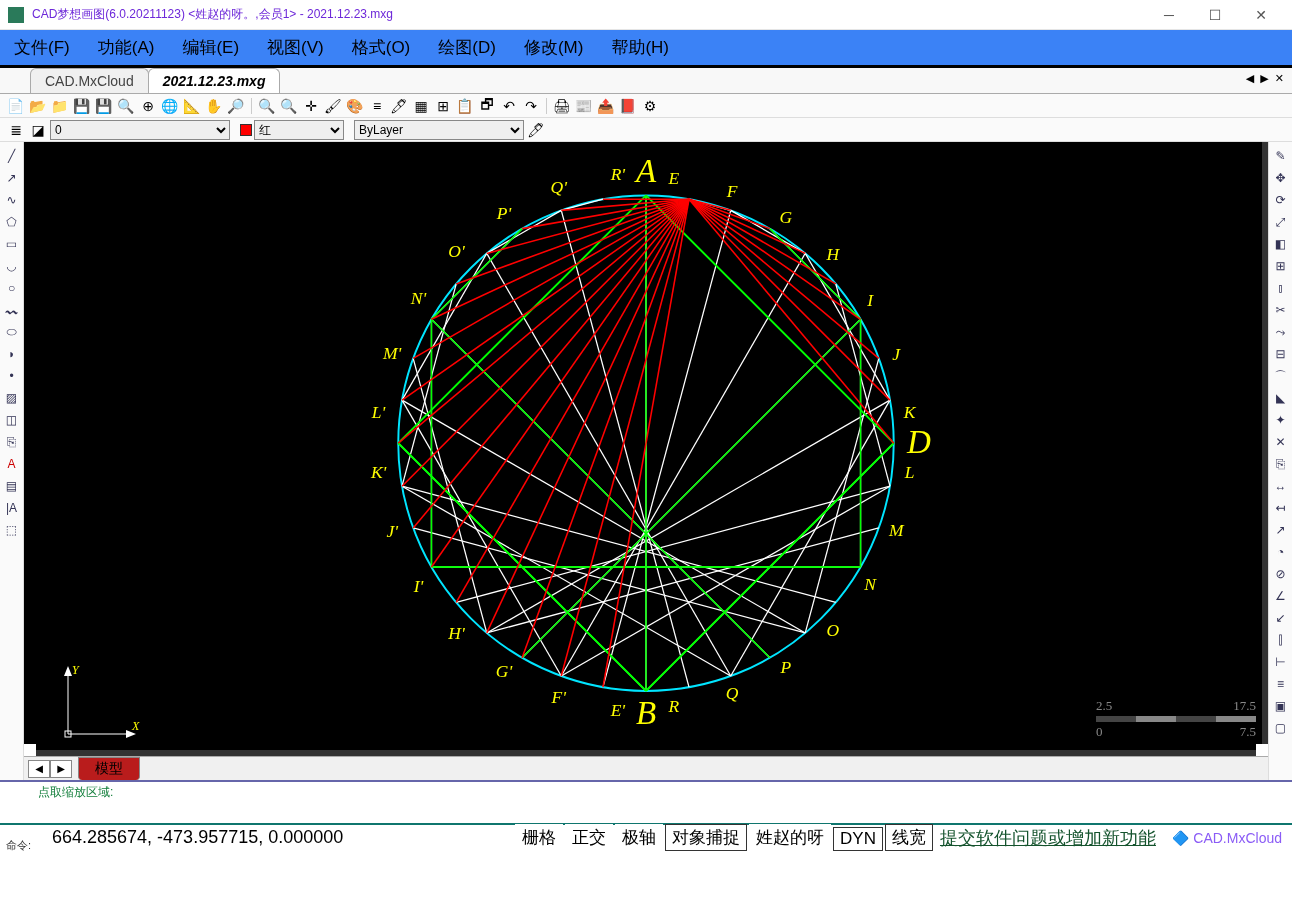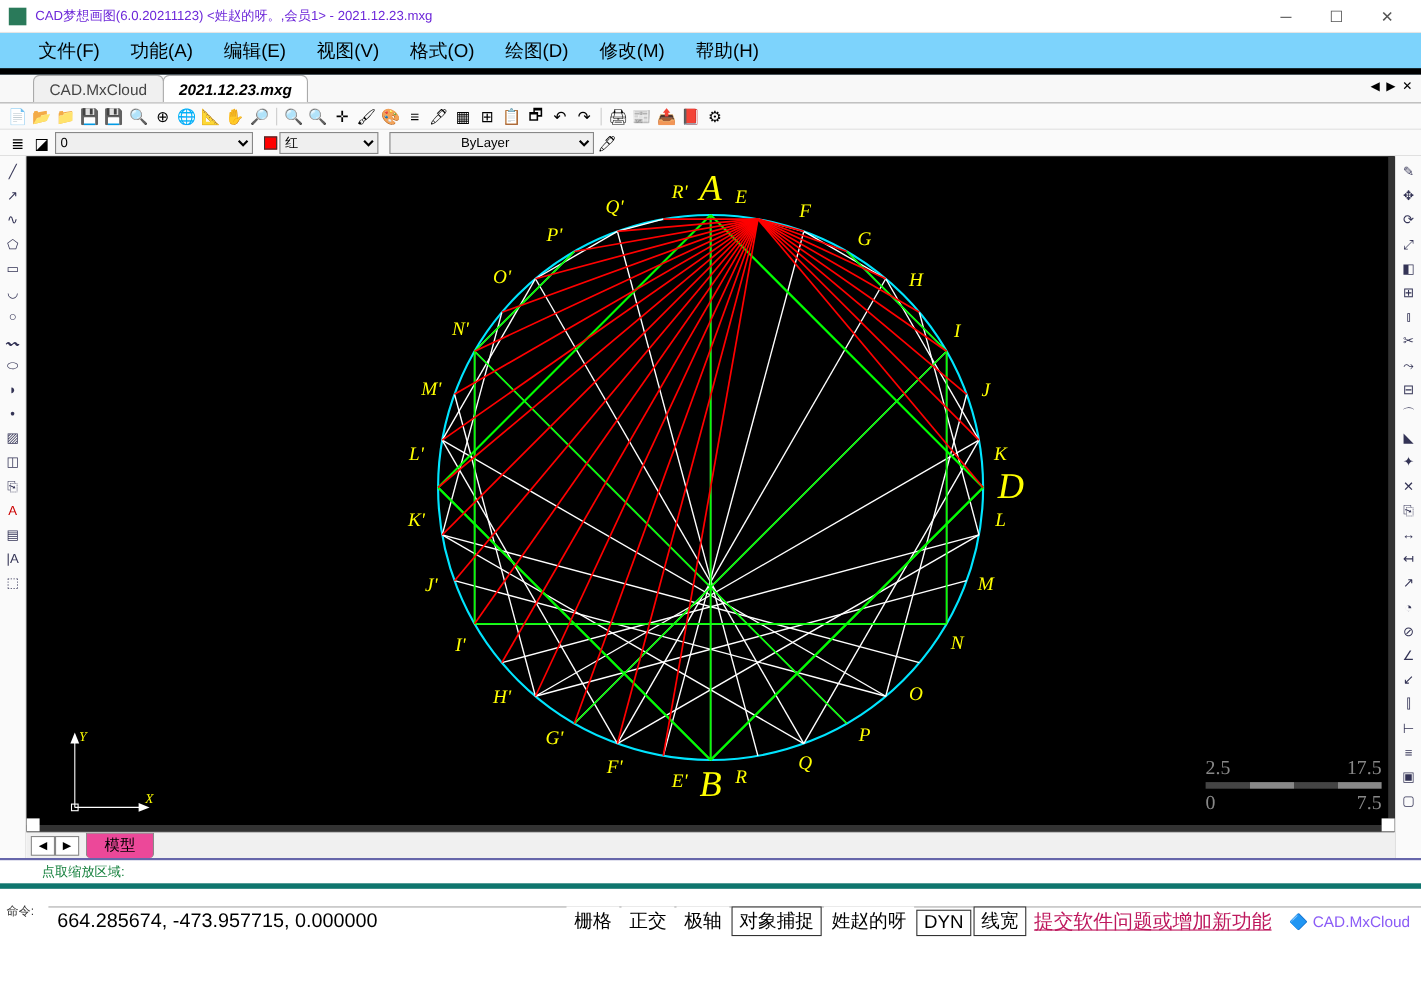--- a/index.html
+++ b/index.html
@@ -5,21 +5,21 @@
 * { margin: 0; padding: 0; box-sizing: border-box; }
 body { font-family: "Microsoft YaHei", Arial, sans-serif; font-size: 12px; background: #fff; overflow: hidden; width: 1292px; height: 912px; }
 
 
 .titlebar { height: 30px; display: flex; align-items: center; padding: 0 8px; background: #fff; border-bottom: 1px solid #e5e5e5; }
 .titlebar .app-icon { width: 16px; height: 16px; background: #2a7a5a; margin-right: 8px; }
 .titlebar .title { flex: 1; color: #6d28d9; font-size: 12px; }
 .titlebar .win-btn { width: 46px; height: 30px; display: flex; align-items: center; justify-content: center; color: #555; font-size: 14px; cursor: pointer; }
 
 
-.menubar { height: 38px; display: flex; align-items: center; padding: 0 21px; background: #7dd3fc; border-bottom: 6px solid #000000; }
+.menubar { height: 38px; display: flex; align-items: center; padding: 0 0; background: #3b82f6; border-bottom: 3px solid #000000; }
 .menubar .menu-item { padding: 4px 14px; font-size: 17px; color: #000; cursor: pointer; }
 
 
 .tabbar { height: 26px; display: flex; align-items: flex-end; padding-left: 30px; background: #f8f8f8; border-bottom: 1px solid #aaa; position:relative;}
 .tabbar .tab { padding: 4px 14px; border: 1px solid #aaa; border-bottom: none; border-radius: 6px 6px 0 0; background: #fff; margin-right: -1px; font-size: 14px; cursor:pointer; }
 .tabbar .tab.inactive { background: #f0f0f0; color: #444;}
 .tabbar .tab.active { font-weight: bold; font-style: italic; background:#fff; position:relative; z-index:2;}
 .tabbar .nav { position:absolute; right:6px; top:4px; display:flex; gap:2px;}
 .tabbar .nav span{ font-size:11px; cursor:pointer; padding:0 2px;}
 
@@ -33,46 +33,46 @@
 
 .main { display: flex; height: 638px; position: relative;}
 .side-toolbar { width: 24px; background: #fafafa; border-right: 1px solid #ddd; display: flex; flex-direction: column; align-items: center; padding-top: 4px; gap: 2px;}
 .side-toolbar.right { border-left:1px solid #ddd; border-right:none;}
 .side-toolbar .tbtn { width: 20px; height: 20px; display: flex; align-items: center; justify-content: center; cursor: pointer; font-size: 12px; color:#335;}
 .canvas-wrap { flex: 1; display: flex; flex-direction: column; background:#fff;}
 .canvas { flex: 1; background: #000; position: relative; overflow: hidden;}
 
 
 .axis-indicator { position: absolute; left: 36px; bottom: 10px; color: #fff; font-family: 'Times New Roman', serif; font-style: italic; }
-.scale-bar { position: absolute; right: 12px; bottom: 16px; color: #888; font-size: 18px; text-align:right; font-family:'Times New Roman',serif;}
+.scale-bar { position: absolute; right: 12px; bottom: 16px; color: #888; font-size: 13px; text-align:right; font-family:'Times New Roman',serif;}
 .scale-bar .bar { width: 160px; height: 6px; background: linear-gradient(to right,#444 0 25%,#888 25% 50%,#444 50% 75%,#888 75% 100%); margin:2px 0;}
 .canvas .corner { position:absolute; width:12px; height:12px; background:#fff;}
 .canvas .corner.bl{ left:0; bottom:0;}
 .canvas .corner.br{ right:0; bottom:0;}
 .canvas .side-scroll { position:absolute; right:0; top:0; bottom:12px; width:6px; background:#333;}
 .canvas .bot-scroll { position:absolute; left:0; right:12px; bottom:0; height:6px; background:#333;}
 
 
 
 .modeltab { height: 24px; display: flex; align-items: center; border-top:1px solid #aaa; background:#f0f0f0; padding-left:4px;}
 .modeltab .arrow { width:22px; height:18px; border:1px solid #888; display:flex; align-items:center; justify-content:center; background:#fff; cursor:pointer; font-size:10px;}
-.modeltab .mtab { padding: 2px 16px; border:1px solid #888; border-bottom:none; border-radius:0 0 4px 4px; margin-left:6px; background:#ec4899; font-size:14px;}
+.modeltab .mtab { padding: 2px 16px; border:1px solid #888; border-bottom:none; border-radius:0 0 4px 4px; margin-left:6px; background:#b91c1c; font-size:14px;}
 
 
 .cmdarea { height: 44px; border-top: 2px solid #66a; background: #fff; display:flex; flex-direction:column;}
 .cmdarea .log { flex:1; padding:2px 6px; font-size:12px; color:#15803d;margin-left:32px;}
-.cmdarea .prompt { padding:13px 6px; font-size:11px; color:#333; display:flex; align-items:center; border-top:5px solid #0f766e;}
+.cmdarea .prompt { padding:13px 6px; font-size:11px; color:#333; display:flex; align-items:center; border-top:2px solid #0f766e;margin-top:20px;}
 
 
 .statusbar { height: 26px; display: flex; align-items: center; border-top: 1px solid #aaa; background: #fff; font-size: 18px; margin-left: 44px; }
 .statusbar .coords { padding: 0 8px; font-family: Arial; }
 .statusbar .spacer { flex:1;}
 .statusbar .btn { padding: 1px 6px; border: 1px solid #333; margin: 0 1px; font-size: 17px; cursor:pointer; background:#fff;}
 .statusbar .btn.off { border-color: transparent; }
-.statusbar .link { color: #be185d; text-decoration: underline; padding: 0 6px; font-size:18px; cursor:pointer;}
+.statusbar .link { color: #14532d; text-decoration: underline; padding: 0 6px; font-size:18px; cursor:pointer;}
 .statusbar .brand { padding:0 10px; font-size:14px; color:#8b5cf6;}
 
 svg { width:100%; height:100%;}
 svg text { font-family: 'Times New Roman', serif; font-style: italic; fill: #ffff00; }
 svg .big { font-size: 34px; }
 svg .small { font-size: 18px; }
 </style>
 </head>
 <body>
 
@@ -140,21 +140,21 @@
 </div>
 
 <div class="toolbar">
   <span class="tbtn">≣</span>
   <span class="tbtn">◪</span>
   <select style="width:180px;"><option>0</option></select>
   <span style="width:6px;"></span>
   <span class="swatch" style="background:#f00;"></span>
   <select style="width:90px;"><option>红</option></select>
   <span style="width:6px;"></span>
-  <select style="width:186px;text-align:center;"><option>ByLayer</option></select>
+  <select style="width:170px;text-align:left;"><option>ByLayer</option></select>
   <span class="tbtn">🖊</span>
 </div>
 
 <div class="main">
   <div class="side-toolbar">
     <span class="tbtn">╱</span>
     <span class="tbtn">↗</span>
     <span class="tbtn">∿</span>
     <span class="tbtn">⬠</span>
     <span class="tbtn">▭</span>

